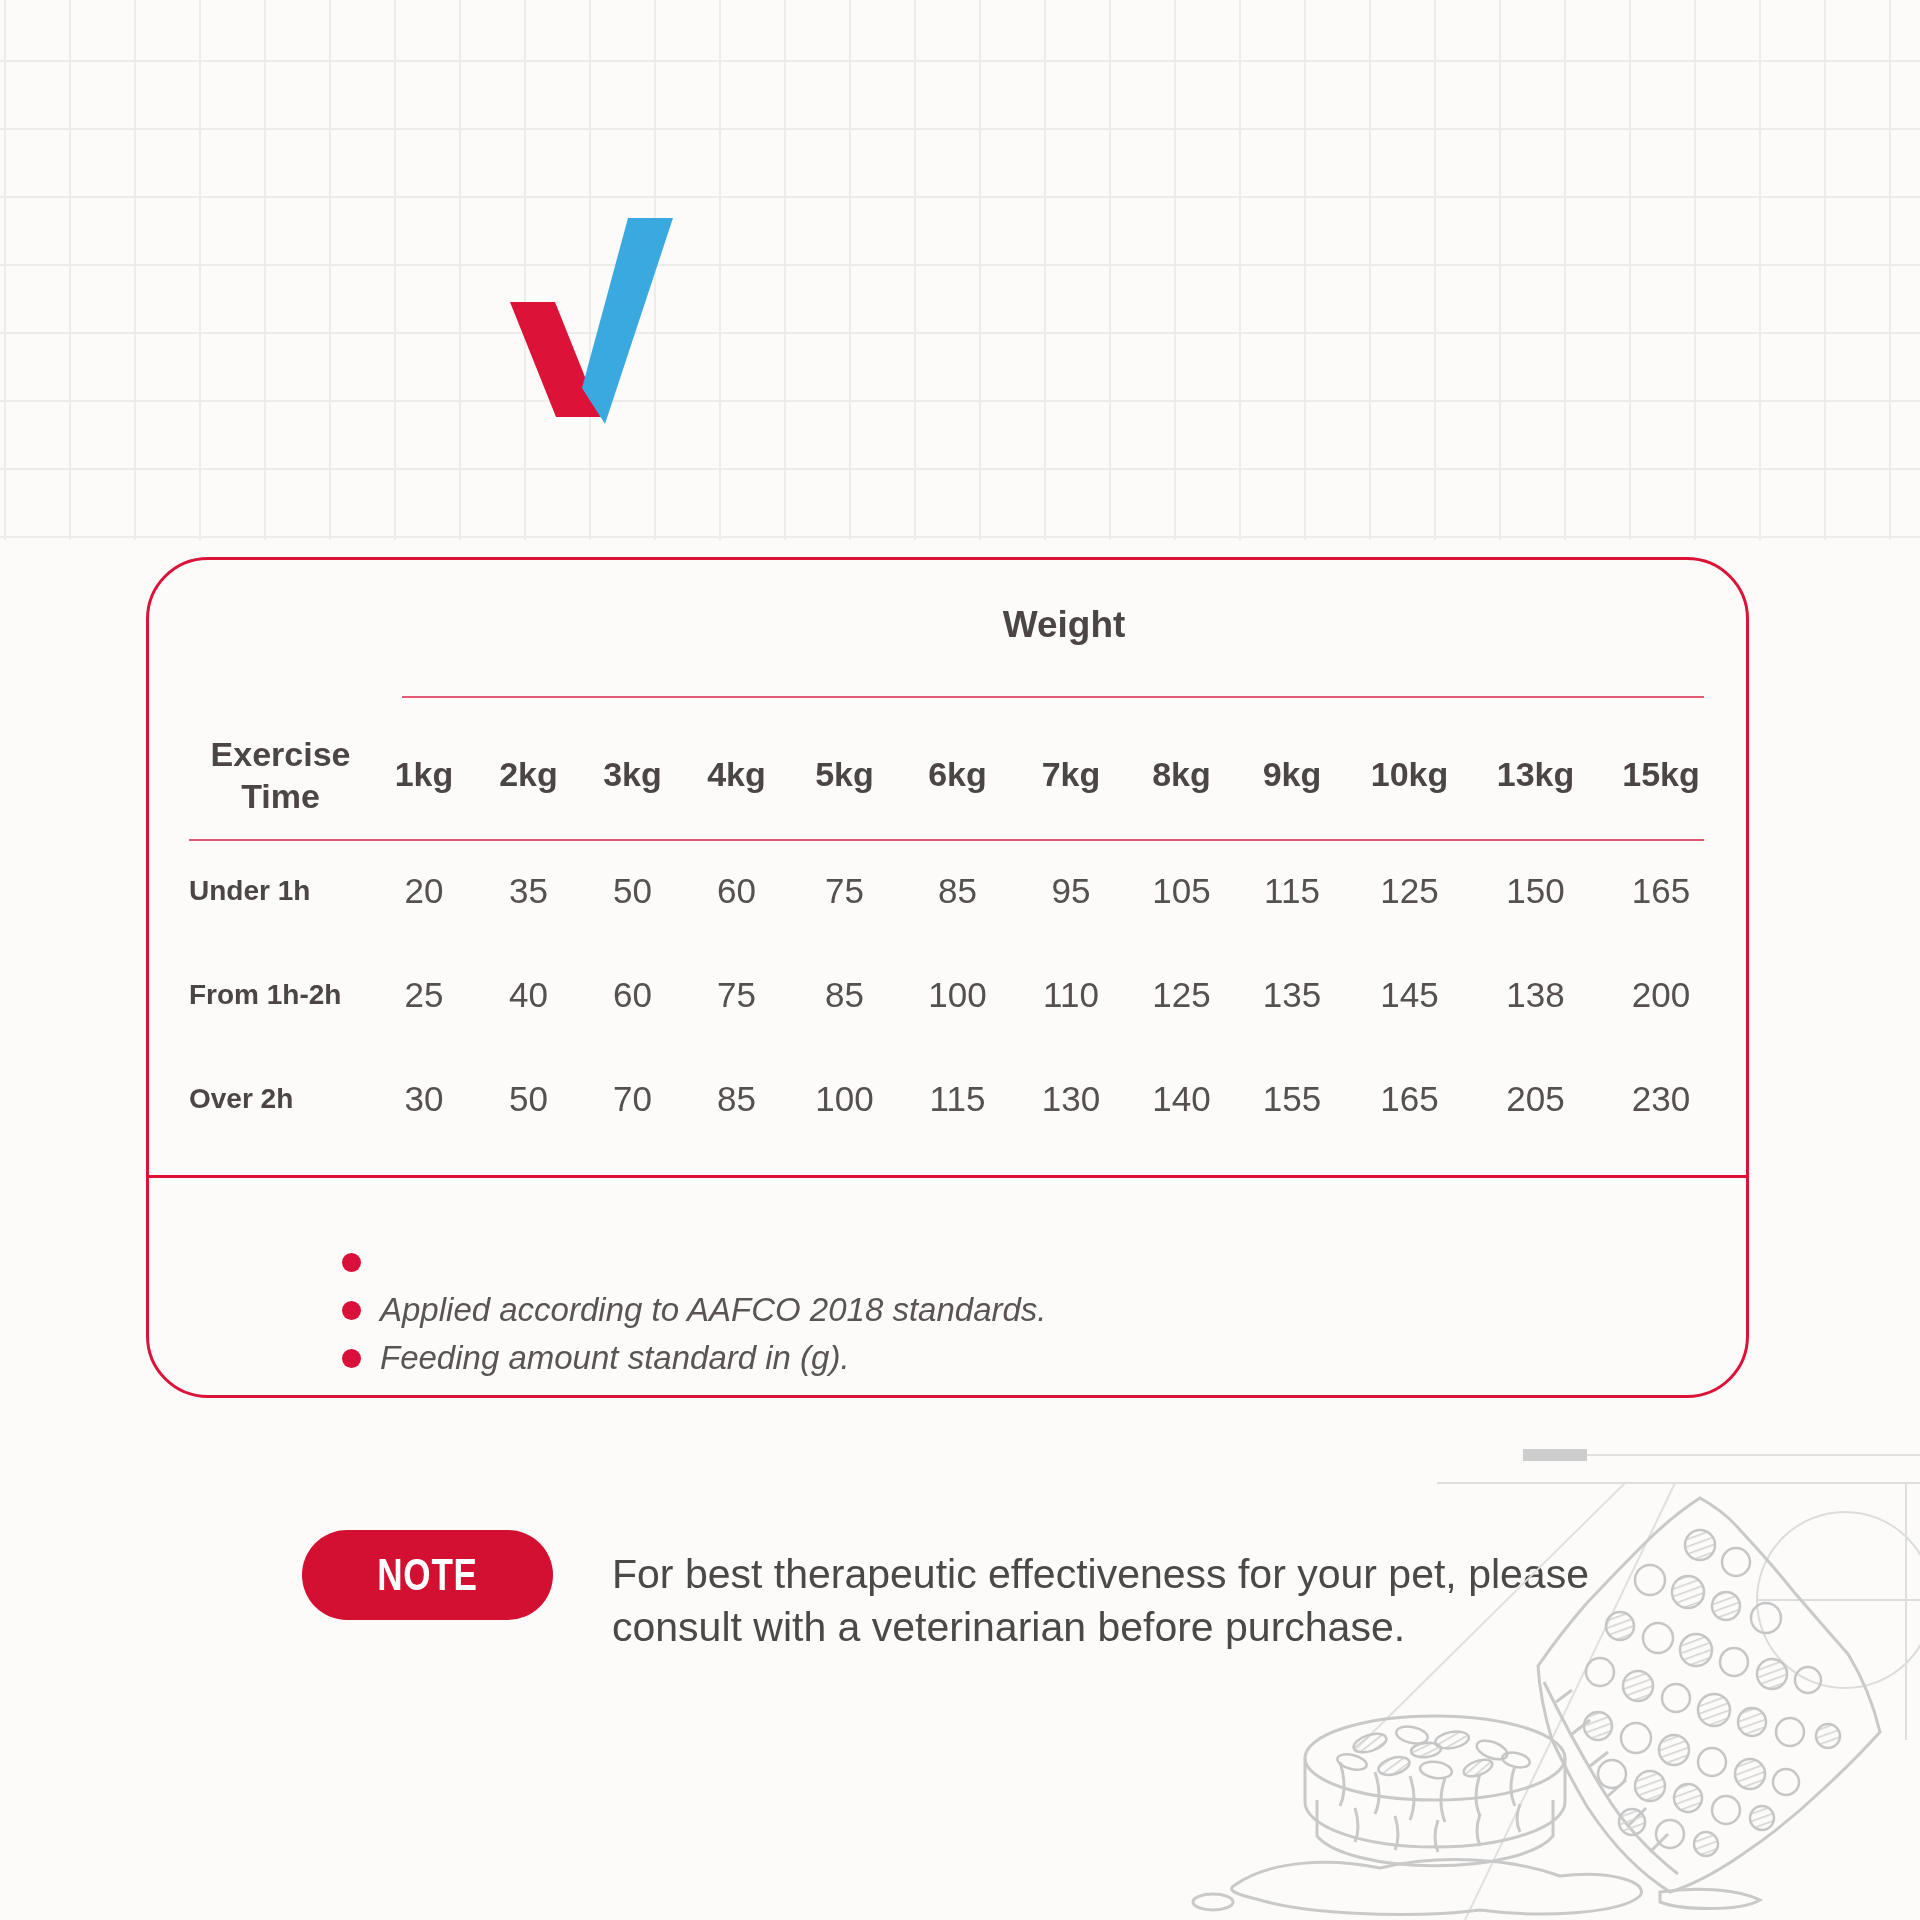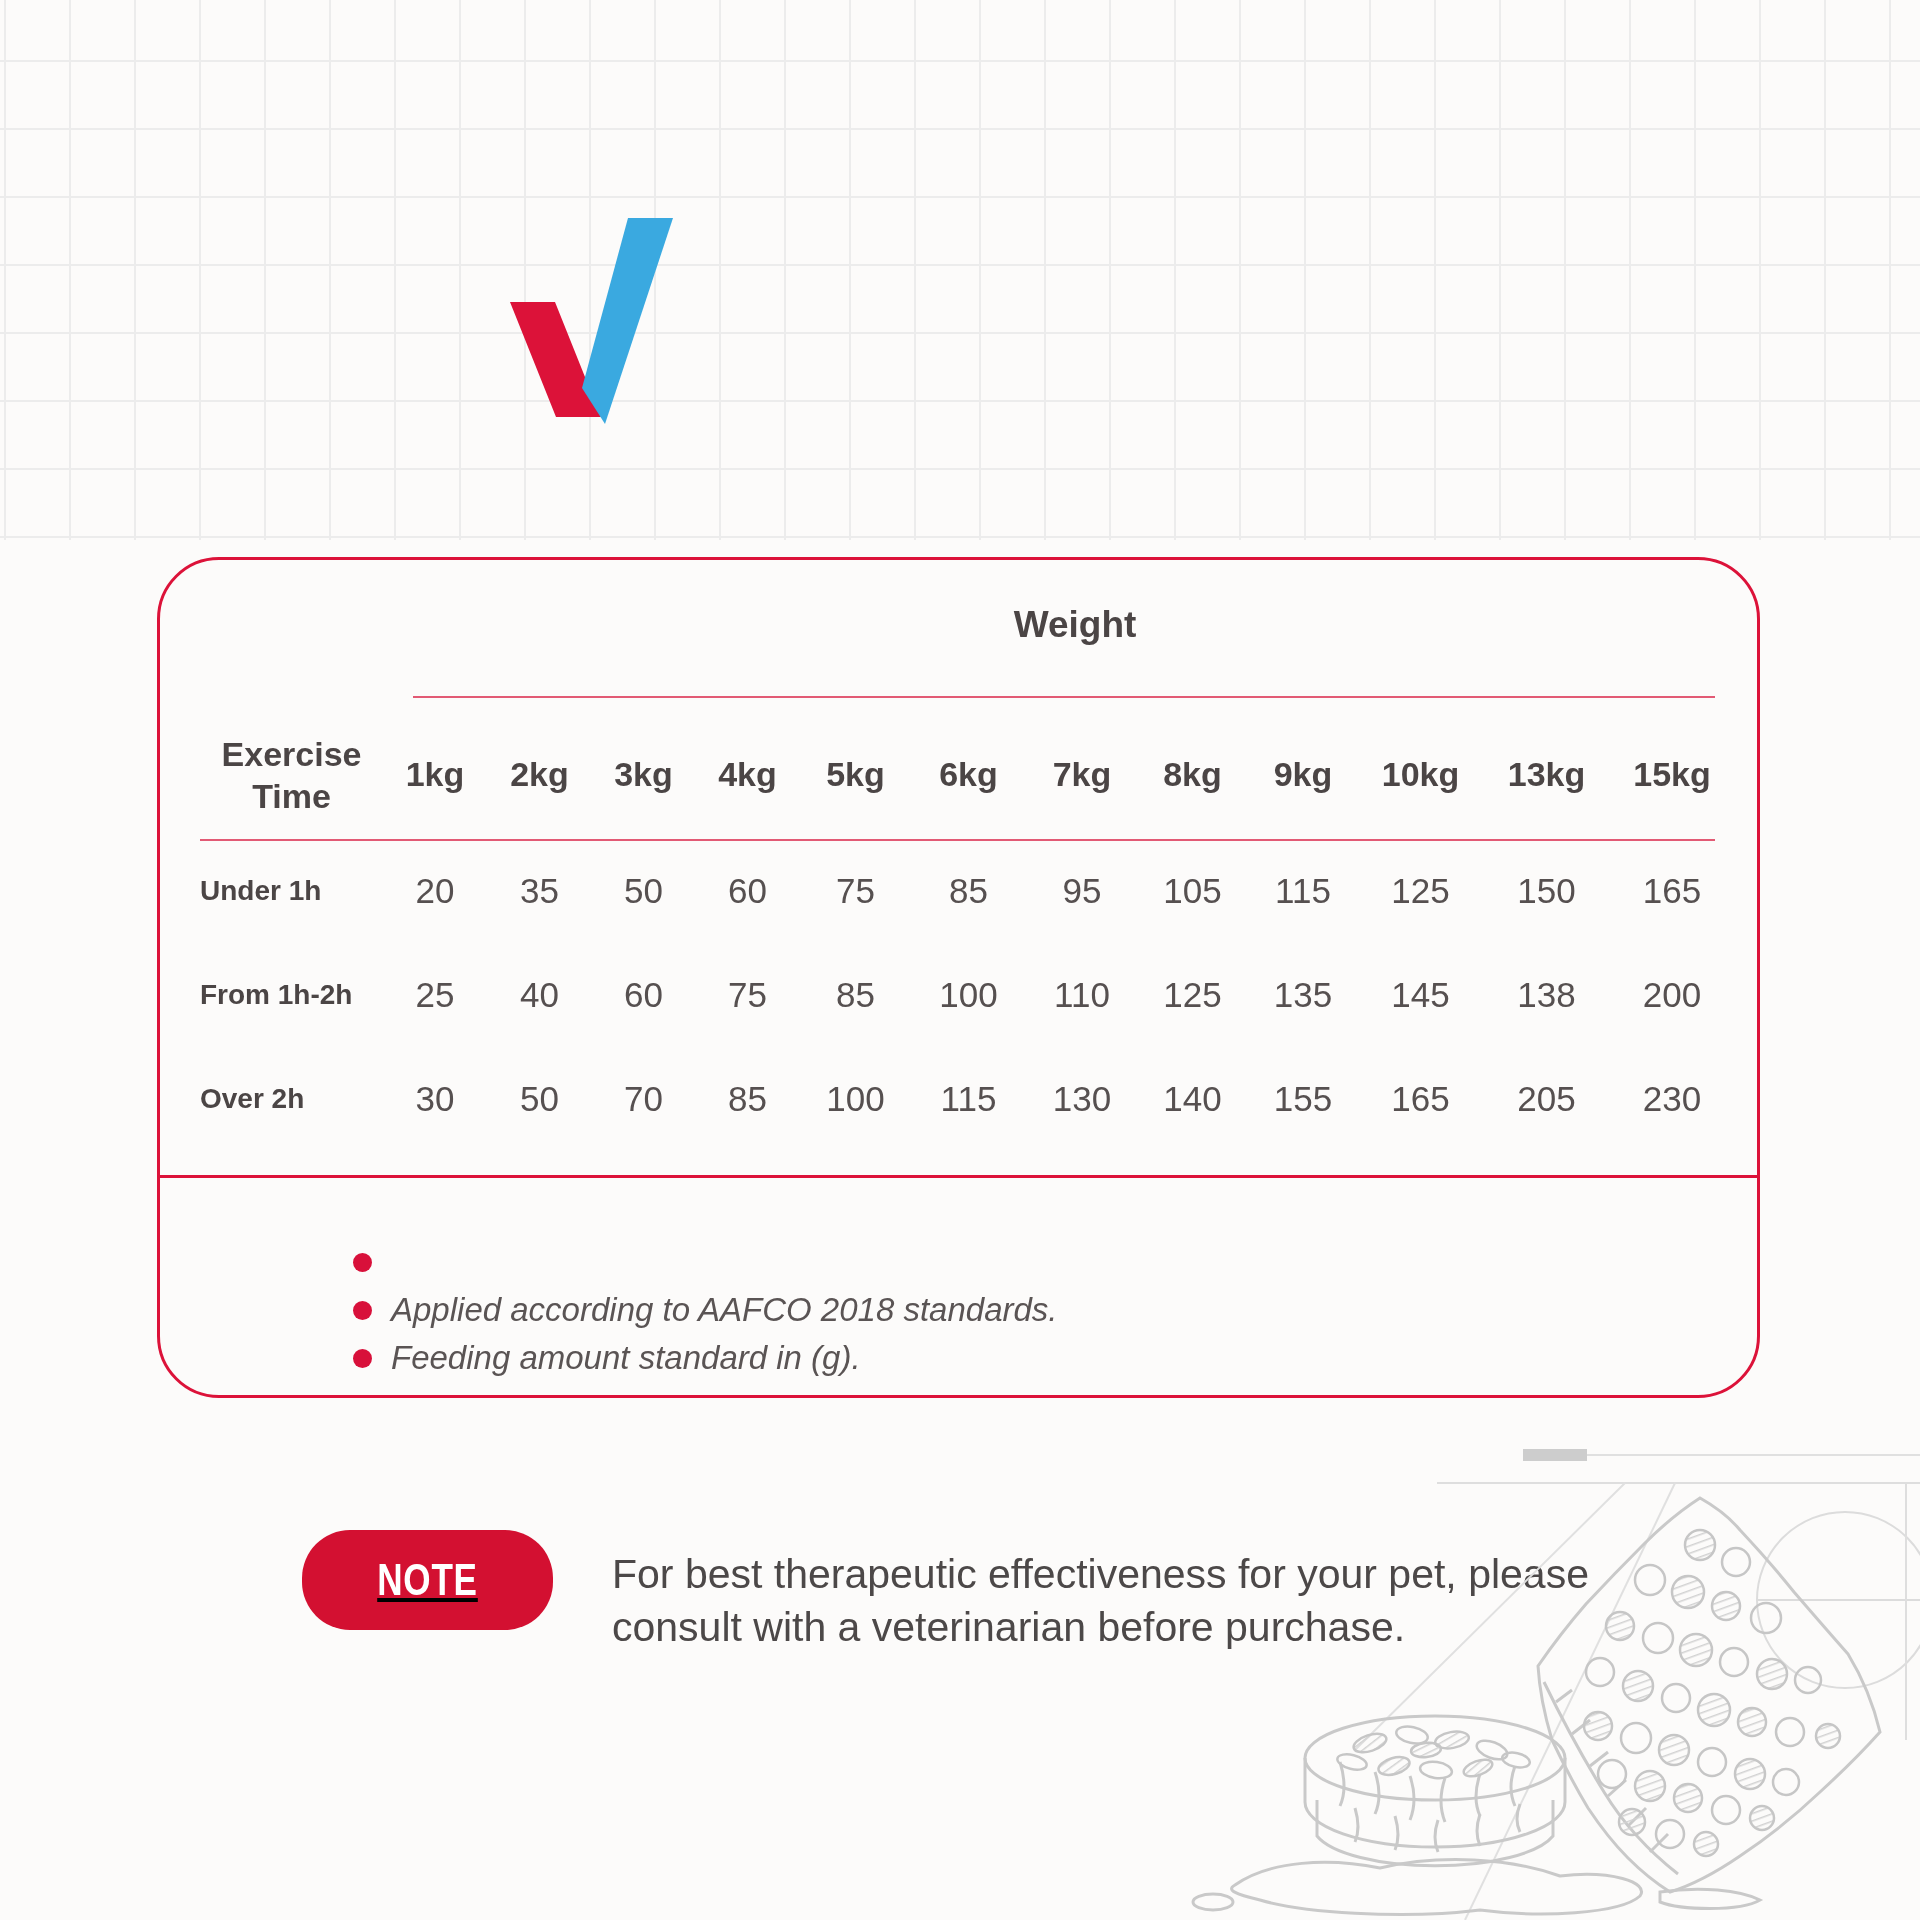--- a/index.html
+++ b/index.html
@@ -28,21 +28,21 @@
   .banner-text{
     position:absolute;left:80px;right:30px;top:0;bottom:4px;
     display:flex;align-items:center;justify-content:center;
     white-space:nowrap;color:#fff;transform:scaleX(.82);
   }
   .banner-text .t-bold{font-size:55px;font-weight:700;letter-spacing:0px;}
   .banner-text .t-light{font-size:49px;font-weight:400;margin-left:14px;}
 
   
   .card{
-    position:absolute;left:157px;top:557px;width:1603px;height:841px;
+    position:absolute;left:146px;top:557px;width:1603px;height:841px;
     border:3px solid var(--red);border-radius:62px;background:transparent;
   }
   .weight-label{
     position:absolute;left:240px;top:44px;width:1350px;text-align:center;
     font-size:37px;font-weight:700;color:var(--ink);
   }
   .hline{position:absolute;height:0;border-top:2px solid var(--pink);}
   .line-a{left:253px;top:136px;width:1302px;}
   .line-b{left:40px;top:279px;width:1515px;}
   .grid-table{
@@ -58,22 +58,22 @@
   .cell.rowlabel{font-size:28px;font-weight:700;text-align:left;justify-self:start;padding-left:0px;}
   .cell.num{font-size:35px;font-weight:400;color:var(--num);}
   .red-divider{position:absolute;left:-3px;right:-3px;top:615px;border-top:3px solid var(--red);}
   .notes{position:absolute;left:193px;top:678px;list-style:none;}
   .notes li{display:flex;align-items:center;height:48px;}
   .notes .dot{width:19px;height:19px;border-radius:50%;background:#d8103a;flex:0 0 19px;margin-right:19px;}
   .notes .note-text-line{font-size:33px;font-style:italic;color:#5a5454;}
 
   
   .note-pill{
-    position:absolute;left:302px;top:1530px;width:251px;height:100px;border-radius:48px;
-    background:#d31031;display:flex;align-items:center;justify-content:center;text-decoration:underline;
+    position:absolute;left:302px;top:1530px;width:251px;height:90px;border-radius:48px;
+    background:#d31031;display:flex;align-items:center;justify-content:center;
   }
   .note-pill span{color:#fff;font-size:45px;font-weight:700;letter-spacing:1px;transform:scaleX(.78);}
   .note-paragraph{
     position:absolute;left:612px;top:1536px;width:1060px;
     font-size:41px;line-height:53px;color:#4c4848;margin-top:12px;
   }
 
   
   .sketch{position:absolute;left:1180px;top:1440px;}
 </style>

